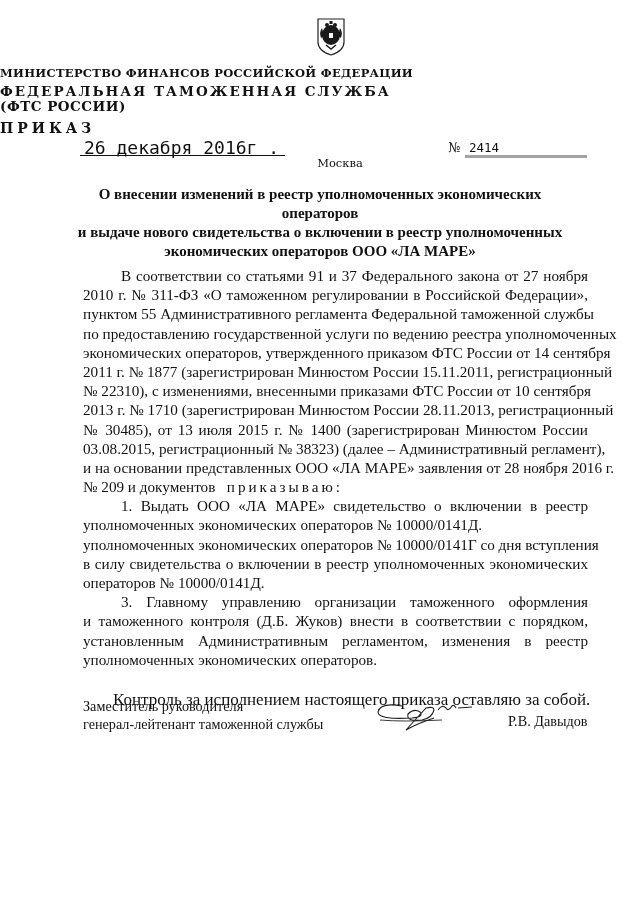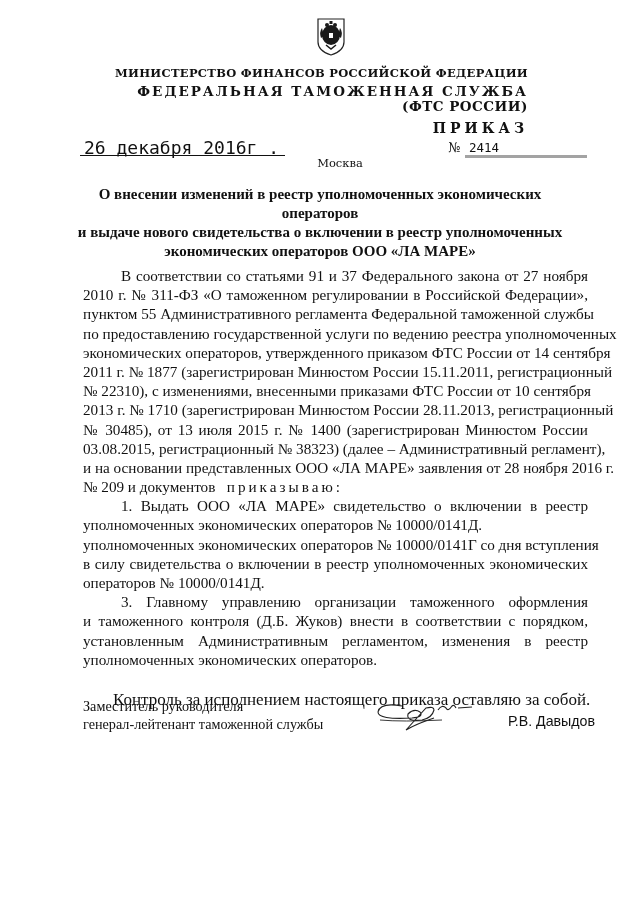--- a/index.html
+++ b/index.html
@@ -1,37 +1,37 @@
 <!DOCTYPE html>
 <html><head>
   <meta charset="utf-8">
   <style>
     html, body { margin: 0; padding: 0; background: #ffffff; }
     body { width: 640px; height: 905px; position: relative; overflow: hidden; color: #111; }
     .page { position: absolute; left: 0; top: 0; width: 640px; height: 905px; background: #fff; }
     .emblem { position: absolute; left: 316px; top: 18px; width: 30px; height: 38px; }
-    .hdr { position: absolute; left: 0; width: 528px; text-align: right; font-family: "DejaVu Serif", serif; font-weight: bold; color: #111; }
+    .hdr { position: absolute; left: 0; width: 528px; text-align: left; font-family: "DejaVu Serif", serif; font-weight: bold; color: #111; }
     .hdr-ministry { top: 66px; font-size: 11.5px; letter-spacing: 0.3px; }
     .hdr-service { top: 83px; font-size: 13.5px; letter-spacing: 2px; }
     .hdr-fts { top: 98px; font-size: 13.5px; letter-spacing: 0.5px; }
     .hdr-order { top: 120px; font-size: 14px; letter-spacing: 4px; }
     .date { position: absolute; left: 80px; top: 140px; font-family: "DejaVu Sans Mono", monospace; font-size: 18px; border-bottom: 1px solid #111; padding: 0 6px 0 4px; line-height: 15px; }
     .numlabel { position: absolute; left: 448px; top: 140px; font-family: "DejaVu Serif", serif; font-size: 13px; line-height: 15px; }
     .numval { position: absolute; left: 465px; top: 140px; width: 122px; font-family: "DejaVu Sans Mono", monospace; font-size: 12.5px; border-bottom: 3px solid #a3a3a3; line-height: 15px; padding-left: 4px; box-sizing: border-box; }
     .city { position: absolute; left: 0; width: 680px; top: 156px; text-align: center; font-family: "DejaVu Serif", serif; font-size: 11.5px; }
     .title { position: absolute; left: 60px; width: 520px; top: 185px; text-align: center; font-family: "Liberation Serif", serif; font-weight: bold; font-size: 15px; line-height: 19px; }
     .body { position: absolute; left: 83px; width: 505px; font-family: "Liberation Serif", serif; font-size: 15.2px; line-height: 19.2px; text-align: justify; }
     .line { display: block; text-align: justify; text-align-last: justify; white-space: nowrap; height: 19.2px; overflow: visible; }
     .line.last { text-align-last: left; }
     .indent { padding-left: 38px; }
     .spaced { letter-spacing: 3px; }
     .control { position: absolute; left: 113px; top: 645px; font-family: "Liberation Serif", serif; font-size: 17px; margin-top: 45px; }
     .sig-pos { position: absolute; left: 83px; top: 697px; font-family: "Liberation Serif", serif; font-size: 14.2px; line-height: 18px; }
     .sig-img { position: absolute; left: 372px; top: 698px; width: 120px; height: 38px; }
-    .sig-name { position: absolute; left: 508px; top: 713px; font-family: Liberation Sans, sans-serif; font-size: 14.2px; }
+    .sig-name { position: absolute; left: 508px; top: 713px; font-family: Liberation Serif, serif; font-size: 14.2px; }
   </style>
 </head>
 <body>
 
 <div class="page">
 
   <svg class="emblem" viewBox="0 0 30 38">
     <path d="M2 1 H28 V24 Q28 33 15 37 Q2 33 2 24 Z" fill="none" stroke="#222" stroke-width="1.2"></path>
     <ellipse cx="15" cy="17" rx="9" ry="10" fill="#1a1a1a"></ellipse>
     <path d="M6 10 Q3 14 5 20 L8 18 Z M24 10 Q27 14 25 20 L22 18 Z" fill="#1a1a1a"></path>

